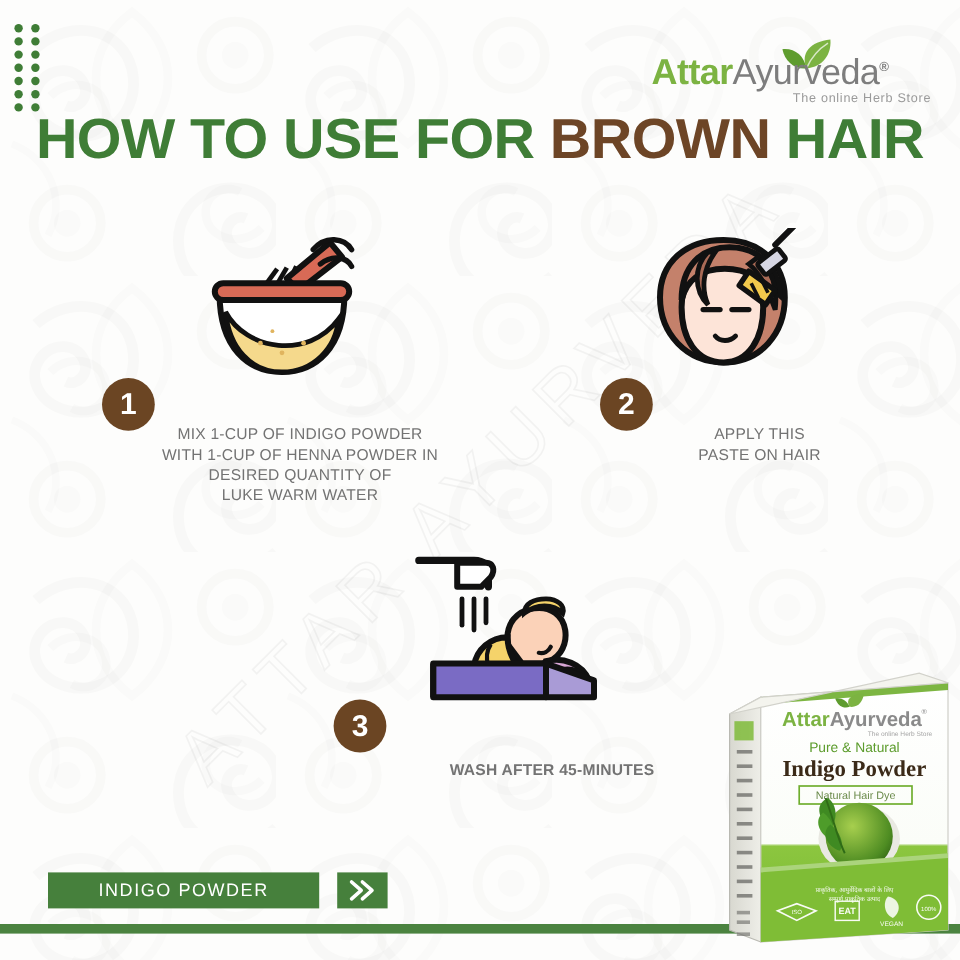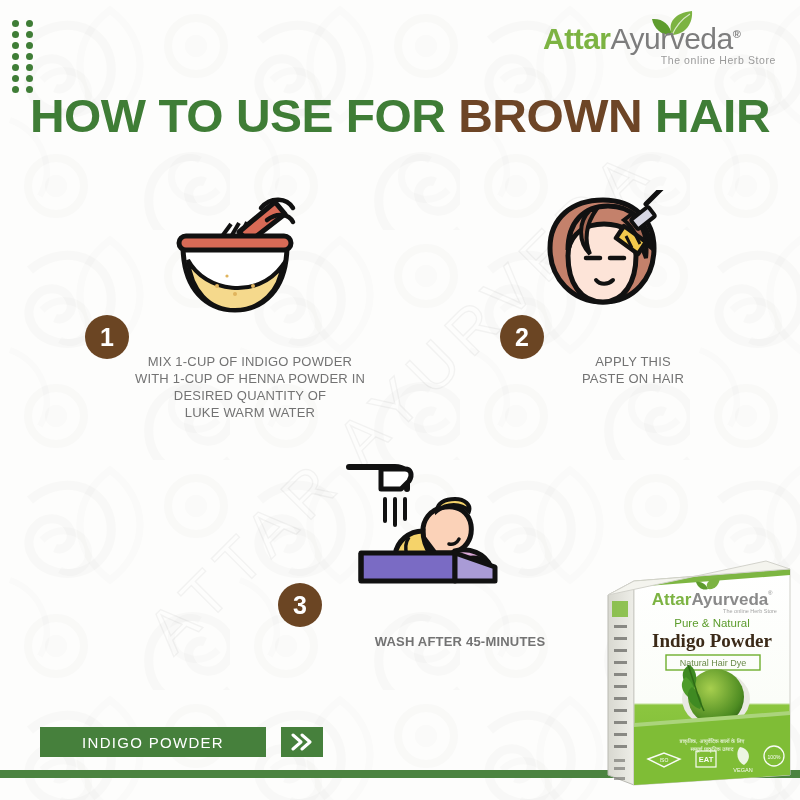--- a/index.html
+++ b/index.html
@@ -30,21 +30,21 @@
     pointer-events:none;
     font-family:"Liberation Sans", sans-serif;
   }
 
   
   .dot-grid{position:absolute;left:12px;top:20px;display:grid;
     grid-template-columns:repeat(2,14px);grid-auto-rows:11px;}
   .dot{width:7px;height:7px;border-radius:50%;background:#3f7d36;}
 
   
-  .logo{position:absolute;right:22px;top:8px;width:235px;height:60px;}
+  .logo{position:absolute;right:22px;top:30px;width:235px;height:60px;}
   .logo-word{font-size:30px;letter-spacing:-0.5px;line-height:1;white-space:nowrap;
     position:absolute;left:0;top:16px;font-weight:bold;}
   .logo-attar{color:#7cb342;}
   .logo-ayur{color:#7d7d7d;font-weight:400;}
   .logo-reg{font-size:11px;color:#7d7d7d;vertical-align:super;}
   .logo-tag{position:absolute;right:2px;top:46px;font-size:10.5px;color:#9a9a9a;letter-spacing:0.6px;}
   .leaf-mark{position:absolute;left:108px;top:2px;width:44px;height:26px;}
 
   
   .title{

